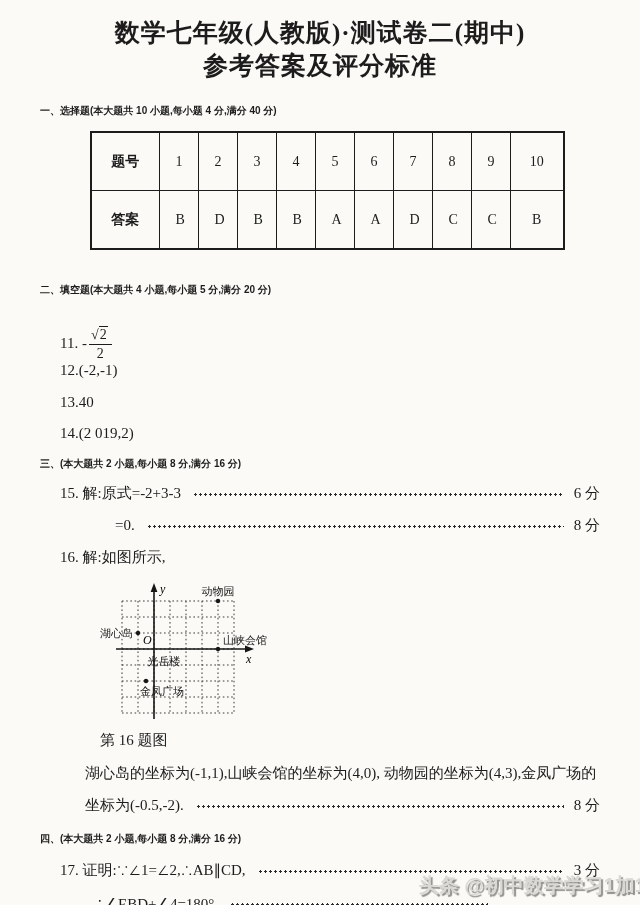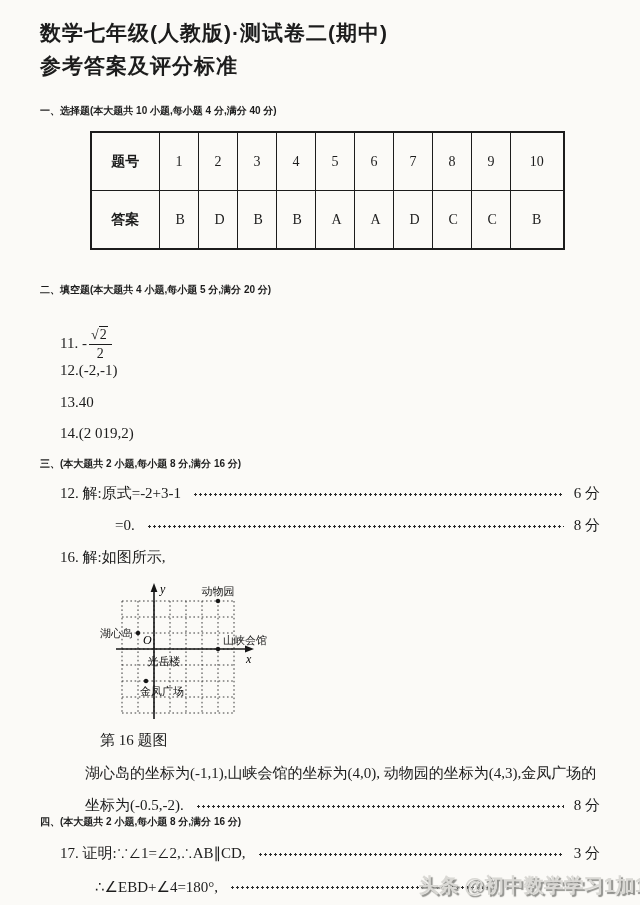--- a/index.html
+++ b/index.html
@@ -8,24 +8,24 @@
     width:640px;height:905px;
     background:#fbfaf7;
     color:#1c1c1c;
     overflow:hidden;
     font-family:"Liberation Serif", serif;
     font-size:15px;
     box-sizing:border-box;
     padding:16px 40px 0 40px;
   }
   .title{
-    text-align:left;
-    font-family:Liberation Sans, sans-serif;
+    text-align:center;
+    font-family:Liberation Serif, serif;
     font-weight:bold;
-    font-size:21px;
+    font-size:25px;
     line-height:33px;
     letter-spacing:1px;
   }
   .heading{
     font-family:"Liberation Sans", sans-serif;
     font-weight:bold;
     font-size:10px;
     margin-top:0;
   }
   
@@ -138,21 +138,21 @@
     <span>-</span><span class="frac"><span class="num"><span>√</span><span class="radicand">2</span></span><span class="den">2</span></span>
   </div>
 
   <div class="item" style="">12.(-2,-1)</div>
   <div class="item" style="margin-top:15px;">13.40</div>
   <div class="item" style="margin-top:14px;">14.(2 019,2)</div>
 
   <div class="heading" style="margin-top:15px;">三、(本大题共 2 小题,每小题 8 分,满分 16 分)</div>
 
   <div class="item dotrow" style="margin-top:13px;">
-    <span>12. 解:原式=-2+3-1</span>
+    <span>15. 解:原式=-2+3-3</span>
     <span class="dots"></span>
     <span class="score">6 分</span>
   </div>
   <div class="dotrow" style="margin:13px 0 0 75px;">
     <span>=0.</span>
     <span class="dots"></span>
     <span class="score">8 分</span>
   </div>
 
   <div class="item" style="margin-top:13px;">16. 解:如图所示,</div>
@@ -202,21 +202,21 @@
 
   <div class="caption">第 16 题图</div>
 
   <div style="margin:14px 0 0 45px;">湖心岛的坐标为(-1,1),山峡会馆的坐标为(4,0), 动物园的坐标为(4,3),金凤广场的</div>
   <div class="dotrow" style="margin:13px 0 0 45px;">
     <span>坐标为(-0.5,-2).</span>
     <span class="dots"></span>
     <span class="score">8 分</span>
   </div>
 
-  <div class="heading" style="">四、(本大题共 2 小题,每小题 8 分,满分 16 分)</div>
+  <div class="heading" style="margin-top:17px;">四、(本大题共 2 小题,每小题 8 分,满分 16 分)</div>
 
   <div class="item dotrow" style="margin-top:15px;">
     <span>17. 证明:∵∠1=∠2,∴AB∥CD,</span>
     <span class="dots"></span>
     <span class="score">3 分</span>
   </div>
   <div class="dotrow" style="margin:15px 0 0 55px;">
     <span>∴∠EBD+∠4=180°,</span>
     <span class="dots fixed"></span>
   </div>

